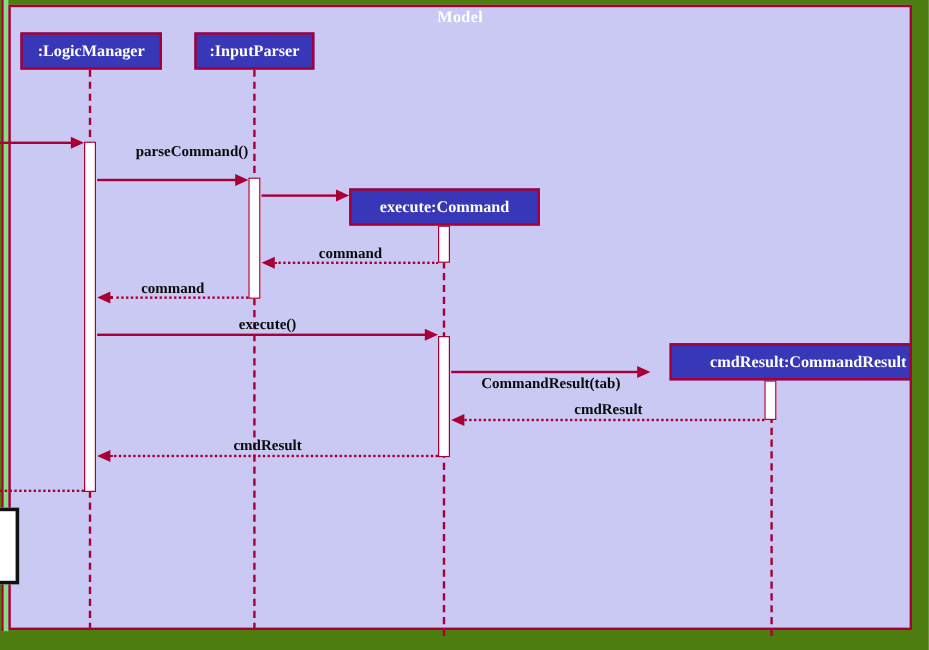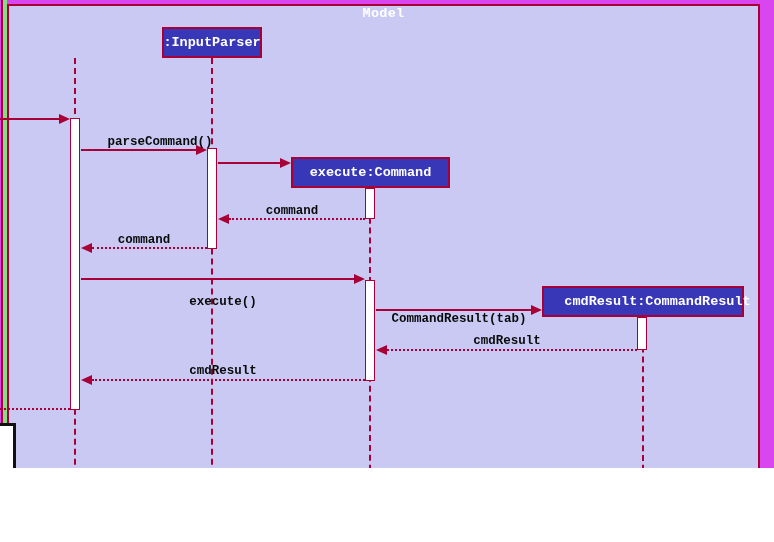--- a/index.html
+++ b/index.html
@@ -1,17 +1,17 @@
 <!DOCTYPE html>
 <html><head>
 <meta charset="utf-8">
 <style>
   html,body{margin:0;padding:0;}
-  .canvas{position:relative;width:774px;height:468px;background:#d946ef;overflow:hidden;
-          font-family:Liberation Mono, monospace;}
+  .canvas{position:relative;width:774px;height:542px;background:#4d7c0f;overflow:hidden;
+          font-family:Liberation Serif, serif;}
   .outer-strip{position:absolute;left:1px;top:0;width:6px;height:526px;background:#87dc87;
           border-left:2px solid #a80036;box-sizing:border-box;}
   .frame{position:absolute;left:7px;top:4px;width:753px;height:521px;background:#c9c9f4;
           border:2px solid #a80036;box-sizing:border-box;}
   .frame-title{position:absolute;left:7px;top:6px;width:753px;text-align:center;color:#ffffff;
           font-weight:bold;font-size:13.5px;letter-spacing:.3px;}
   .participant{position:absolute;box-sizing:border-box;background:#3737b8;border:2px solid #a80036;
           color:#ffffff;font-weight:bold;font-size:13.5px;display:flex;align-items:center;
           justify-content:center;white-space:nowrap;}
   .lifeline{position:absolute;width:0;border-left:2px dashed #a80036;}
@@ -50,21 +50,21 @@
   <div class="activation" style="left:637px;top:317px;height:33px;"></div>
 
   <div>
     <div class="sline" style="left:0;top:118px;width:64px;"></div>
     <div class="arr-r" style="left:59px;top:114px;"></div>
   </div>
 
   <div>
     <div class="sline" style="left:81px;top:149px;width:120px;"></div>
     <div class="arr-r" style="left:196px;top:145px;"></div>
-    <div class="msg-label" style="left:144px;top:135px;padding-left:32px;">parseCommand()</div>
+    <div class="msg-label" style="left:144px;top:119px;padding-left:32px;">parseCommand()</div>
   </div>
 
   <div>
     <div class="sline" style="left:218px;top:162px;width:66px;"></div>
     <div class="arr-r" style="left:280px;top:158px;"></div>
   </div>
 
   <div>
     <div class="dline" style="left:229px;top:218px;width:136px;"></div>
     <div class="arr-l" style="left:218px;top:214px;"></div>
@@ -73,21 +73,21 @@
 
   <div>
     <div class="dline" style="left:92px;top:247px;width:115px;"></div>
     <div class="arr-l" style="left:81px;top:243px;"></div>
     <div class="msg-label" style="left:144px;top:233px;">command</div>
   </div>
 
   <div>
     <div class="sline" style="left:81px;top:278px;width:275px;"></div>
     <div class="arr-r" style="left:354px;top:274px;"></div>
-    <div class="msg-label" style="left:223px;top:263px;margin-top:32px;">execute()</div>
+    <div class="msg-label" style="left:223px;top:263px;">execute()</div>
   </div>
 
   <div>
     <div class="sline" style="left:376px;top:309px;width:157px;"></div>
     <div class="arr-r" style="left:531px;top:305px;"></div>
     <div class="msg-label" style="left:459px;top:312px;">CommandResult(tab)</div>
   </div>
 
   <div>
     <div class="dline" style="left:387px;top:349px;width:250px;"></div>
@@ -98,19 +98,20 @@
   <div>
     <div class="dline" style="left:92px;top:379px;width:273px;"></div>
     <div class="arr-l" style="left:81px;top:375px;"></div>
     <div class="msg-label" style="left:223px;top:364px;">cmdResult</div>
   </div>
 
   <div>
     <div class="dline" style="left:0;top:408px;width:70px;"></div>
   </div>
 
+  <div class="participant" style="left:17px;top:27px;width:118px;height:31px;">:LogicManager</div>
   <div class="participant" style="left:162px;top:27px;width:100px;height:31px;">:InputParser</div>
   <div class="participant" style="left:291px;top:157px;width:159px;height:31px;">execute:Command</div>
-  <div class="participant" style="left:542px;top:286px;width:202px;height:31px;padding-left:29px;">cmdResult:CommandResult</div>
+  <div class="participant" style="left:558px;top:286px;width:202px;height:31px;padding-left:29px;">cmdResult:CommandResult</div>
 
   <div class="clipped-box"></div>
 
 </div>
 
 </body></html>

